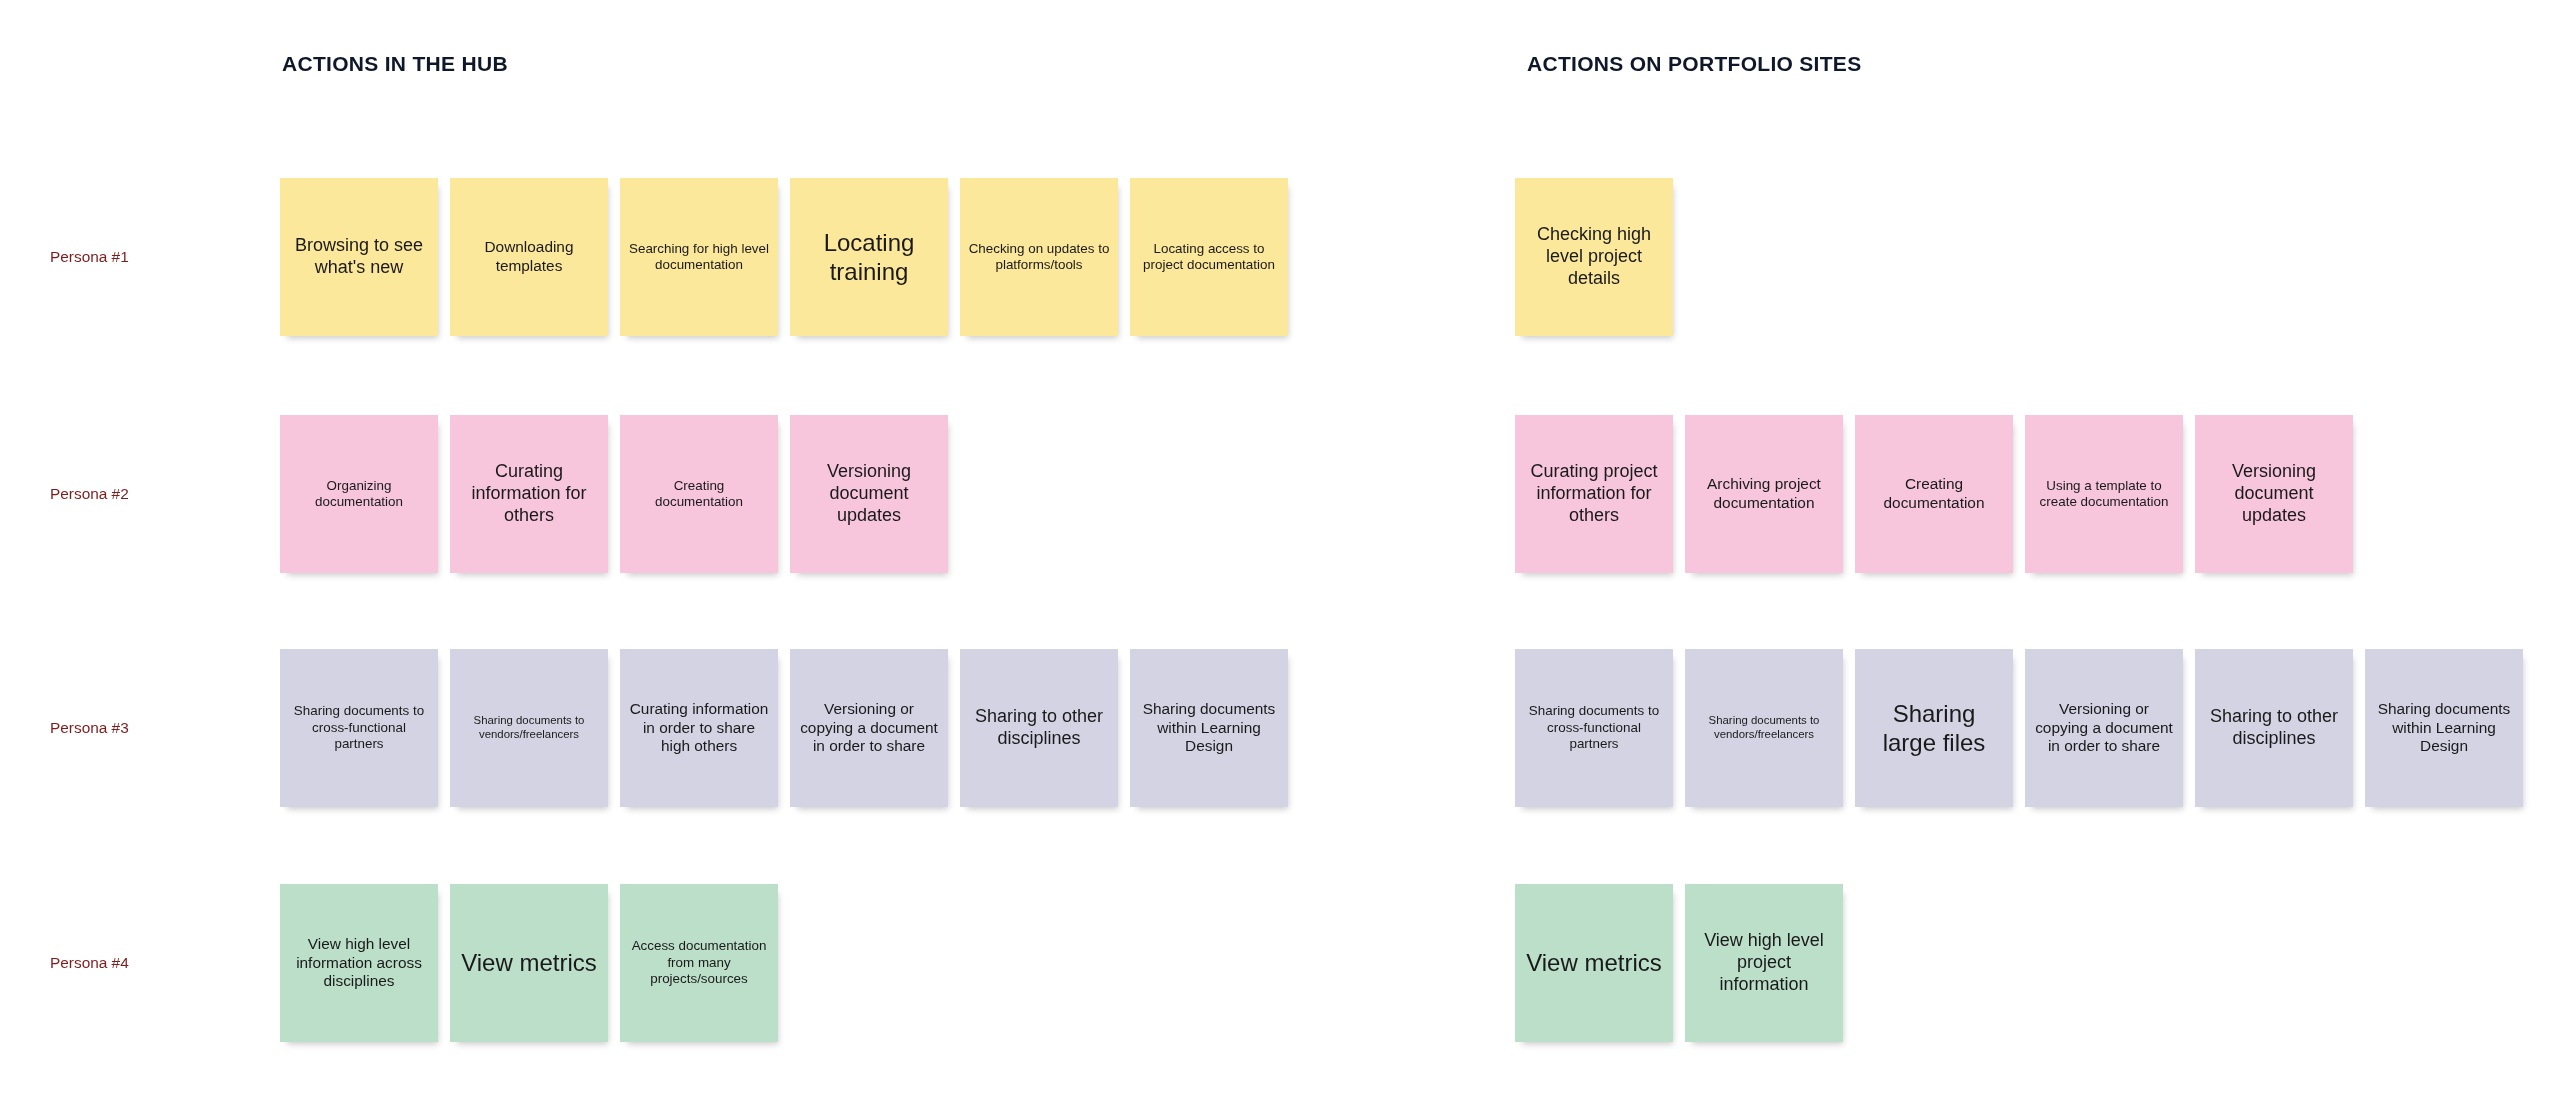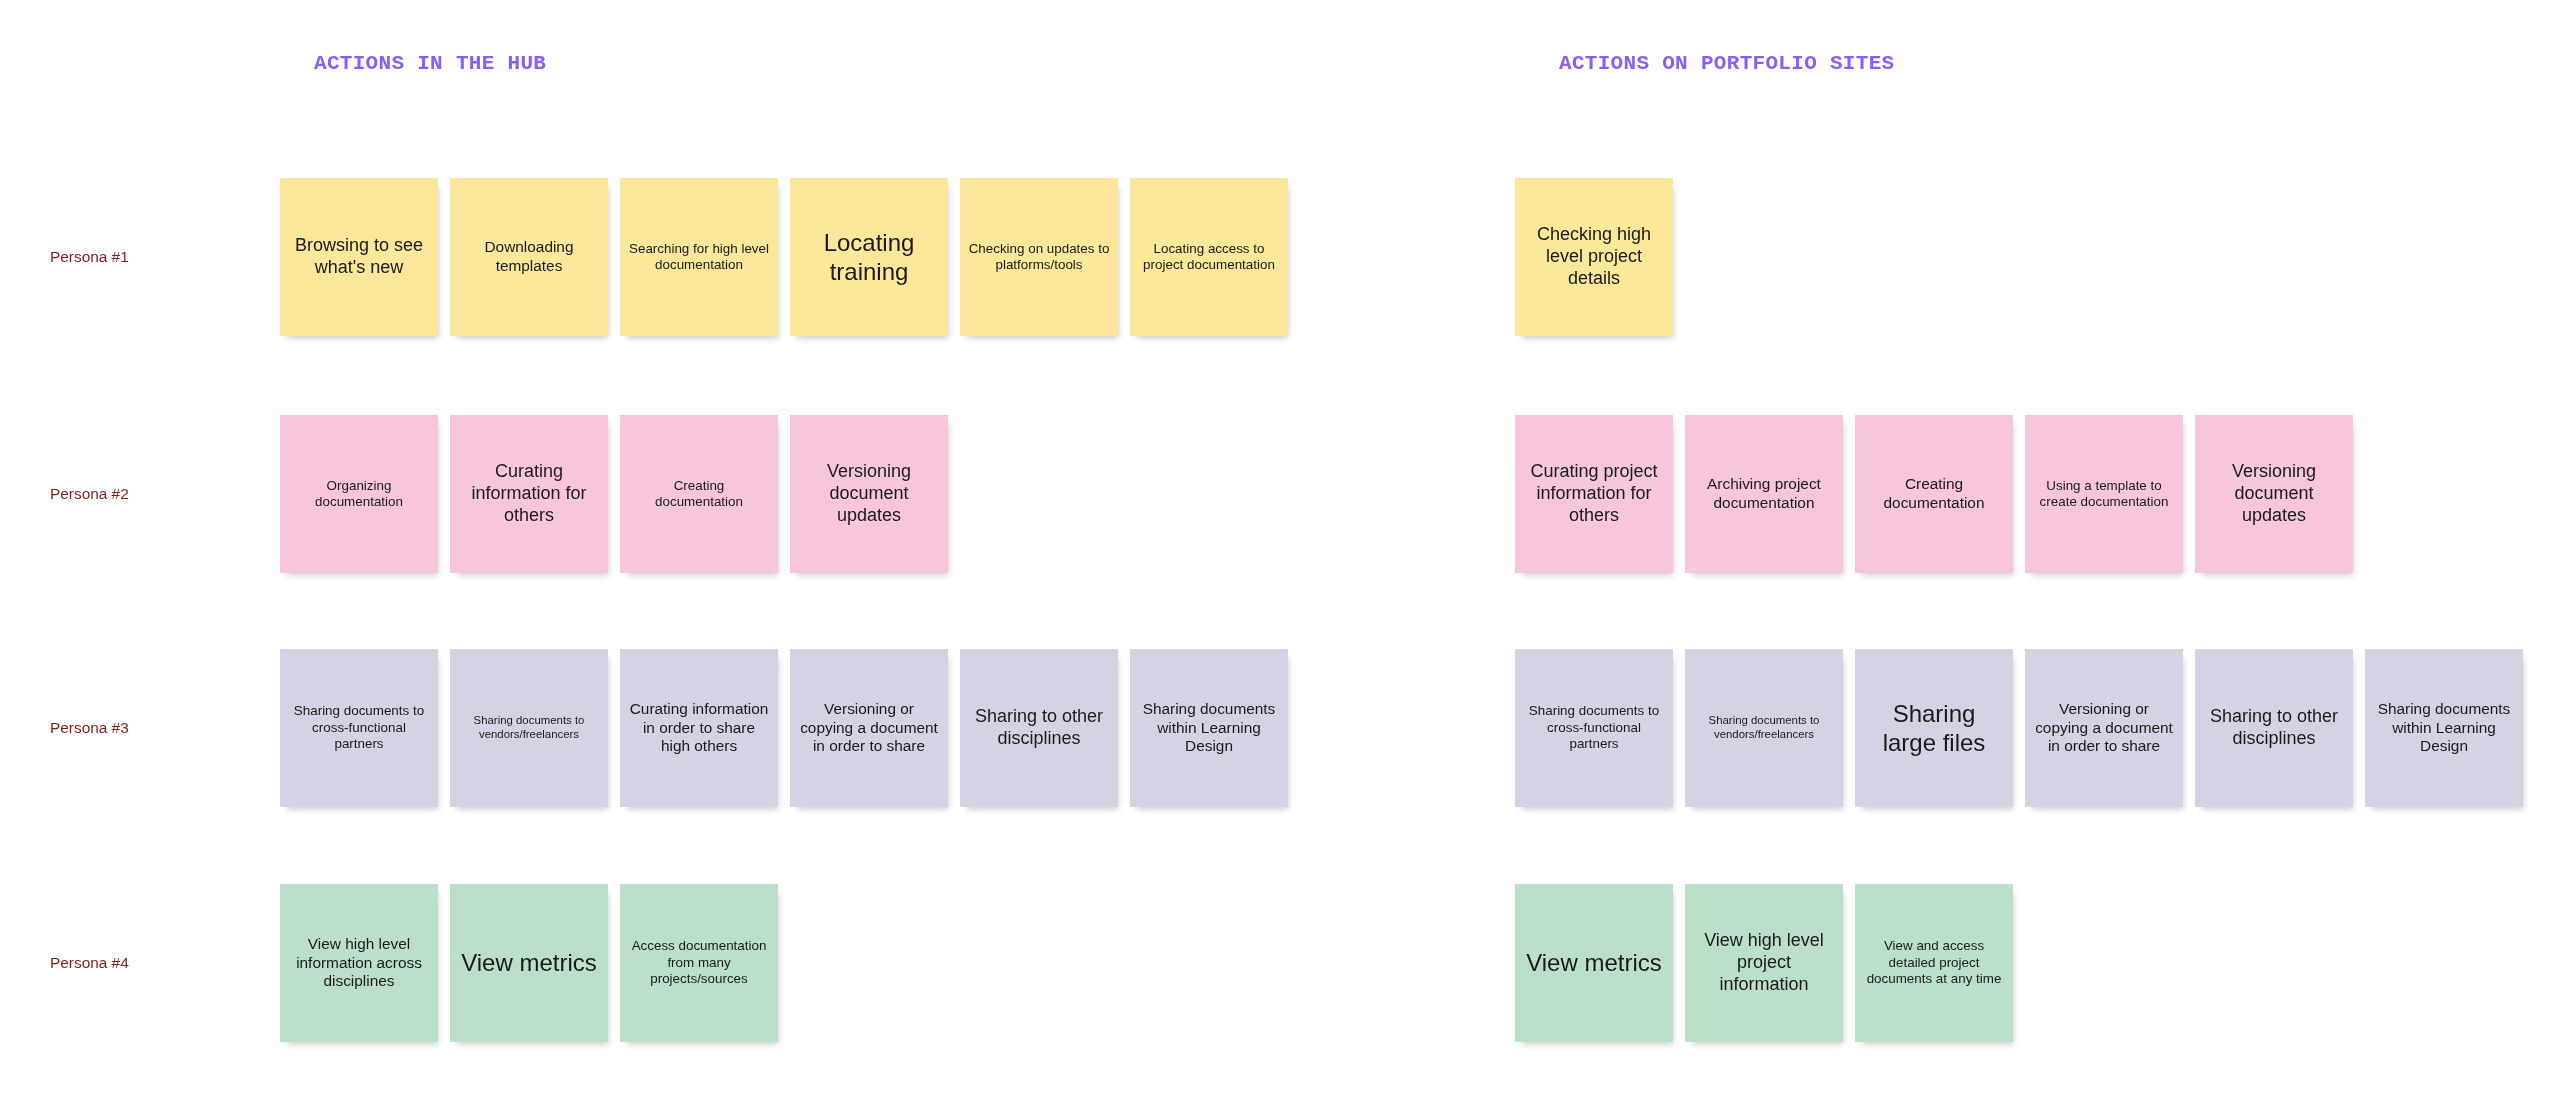--- a/index.html
+++ b/index.html
@@ -19,28 +19,27 @@
 
   #board {
     position: relative;
     width: 2576px;
     height: 1118px;
   }
 
   
   .section-header {
     position: absolute;
-    font-family: Liberation Mono, monospace;
+    font-family: Liberation Sans, sans-serif;
     font-size: 21px;
     font-weight: bold;
     letter-spacing: 0.3px;
-    color: #8b5cf6;
+    color: #0f172a;
     white-space: nowrap;
     top: 52px;
-    margin-left: 32px;
   }
   #hdr-hub   { left: 282px; }
   #hdr-port  { left: 1527px; }
 
   
   .persona-label {
     position: absolute;
     left: 50px;
     font-size: 15.4px;
     font-weight: normal;
@@ -228,21 +227,18 @@
             <span class="t-sm">Access documentation from many projects/sources</span>
           </div>
         </div>
         <div class="group port">
           <div class="note c-green">
             <span class="t-xl">View metrics</span>
           </div>
           <div class="note c-green">
             <span class="t-lg">View high level project information</span>
           </div>
-          <div class="note c-green">
-            <span class="t-sm">View and access detailed project documents at any time</span>
-          </div>
         </div>
       </div>
     </div>
 
 </div>
 
 
 </body></html>

